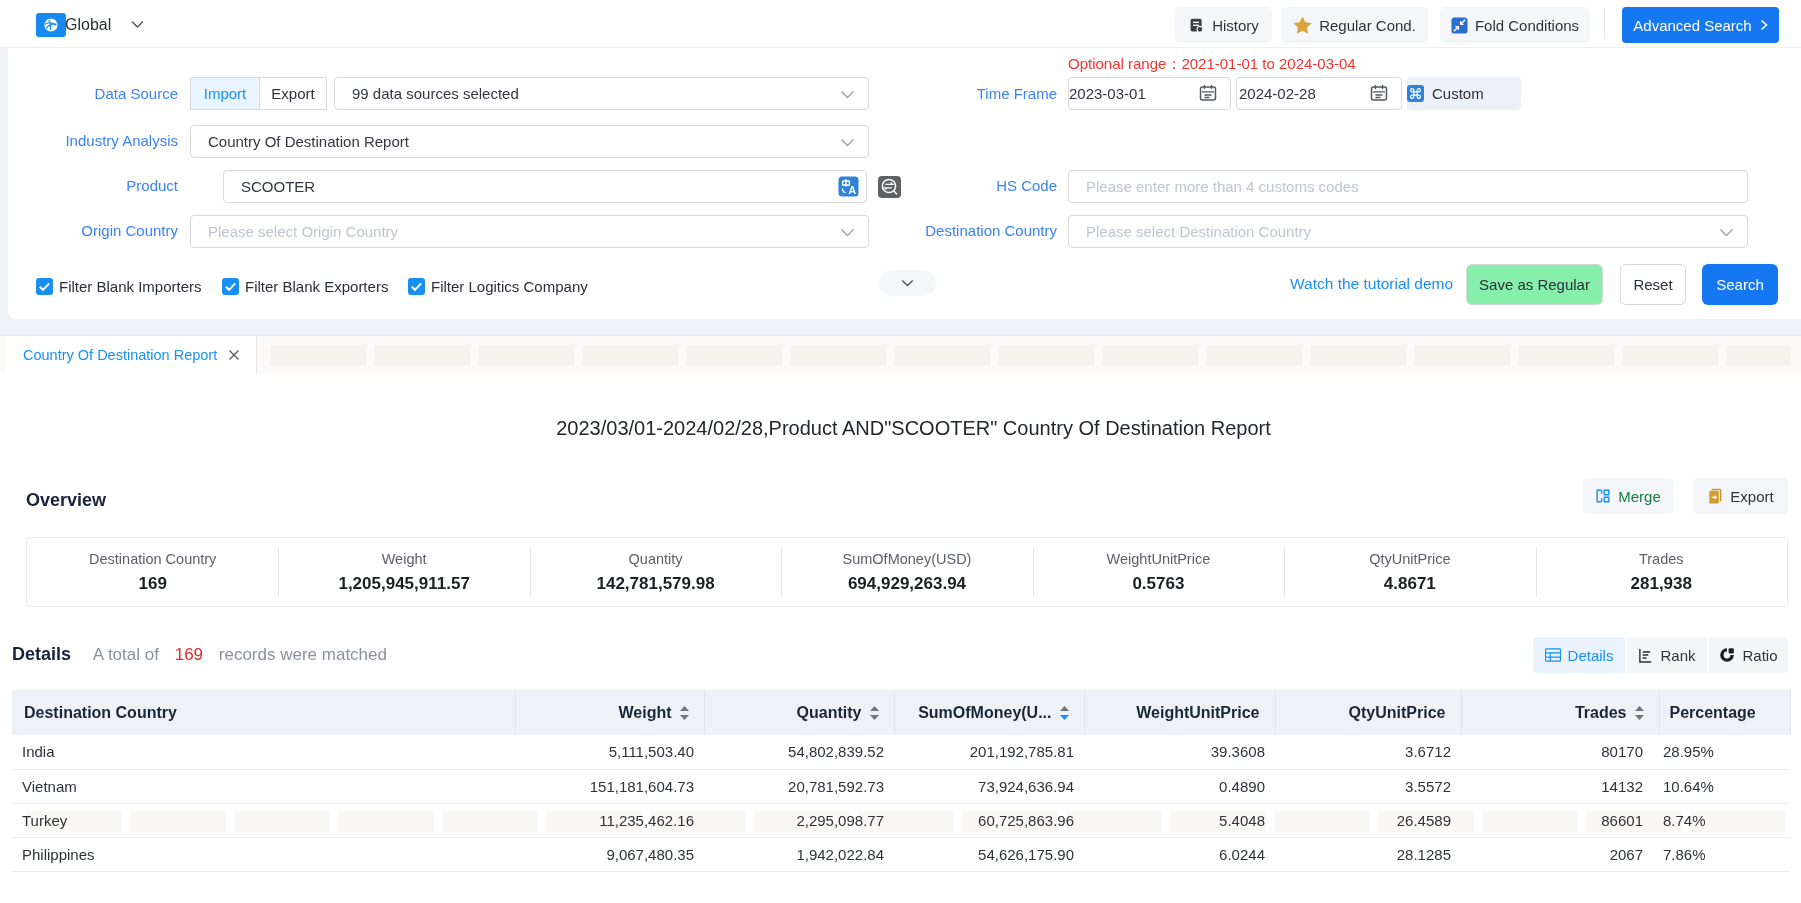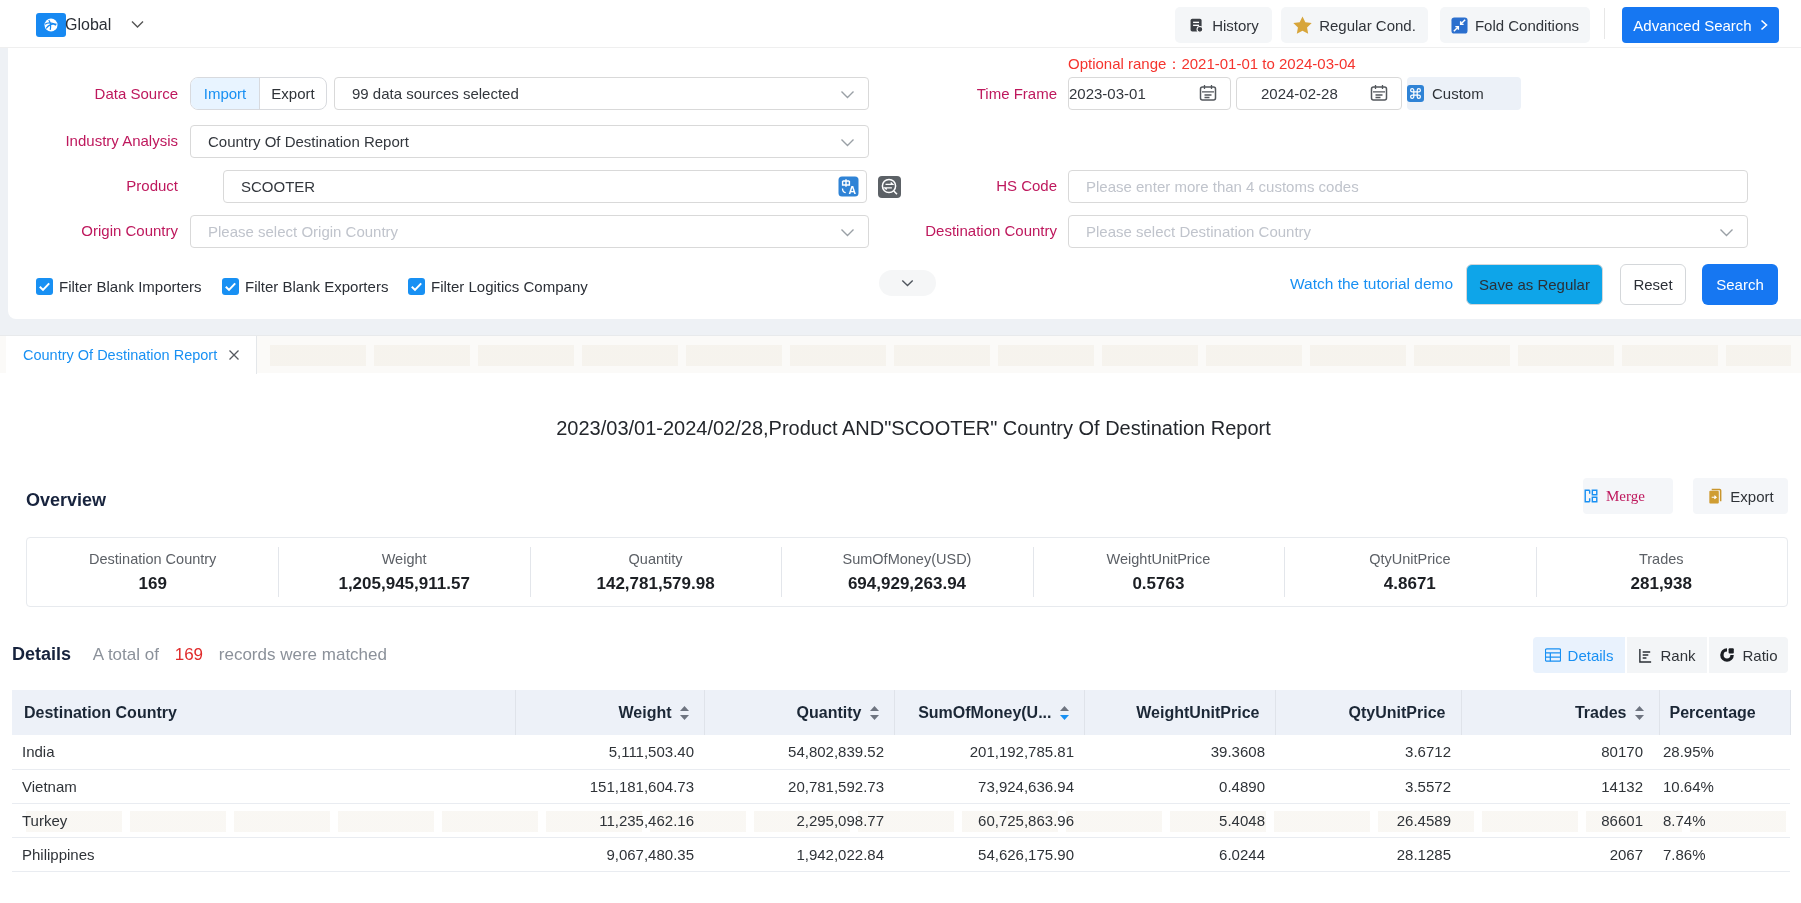--- a/index.html
+++ b/index.html
@@ -3,21 +3,21 @@
 <meta charset="utf-8">
 <style>
 * { margin:0; padding:0; box-sizing:border-box; }
 html,body { width:1801px; height:903px; overflow:hidden; }
 body { font-family:"Liberation Sans", sans-serif; background:#fff; color:#333; position:relative; }
 .abs { position:absolute; }
 .flexc { display:flex; align-items:center; }
 .btn-gray { background:#f4f6f8; border-radius:5px; display:flex; align-items:center; justify-content:center; font-size:15px; color:#30343a; }
 .inp { position:absolute; height:33px; border:1px solid #d9d9d9; border-radius:4px; background:#fff; display:flex; align-items:center; padding-left:17px; font-size:15px; color:#33373d; }
 .ph { color:#c0c4cc; }
-.lb { position:absolute; font-size:15px; color:#be185d; text-align:right; line-height:20px; }
+.lb { position:absolute; font-size:15px; color:#3b82f6; text-align:right; line-height:20px; }
 .caret { position:absolute; }
 .ovc { flex:1; text-align:center; padding-top:13px; position:relative; }
 .ovc.bl::before { content:""; position:absolute; left:0; top:9px; bottom:9px; width:1px; background:#e3e6eb; }
 .ovl { font-size:14.5px; color:#5c6066; }
 .ovv { font-size:17px; color:#1c1f24; font-weight:600; margin-top:7px; }
 .tbtn { height:36px; display:flex; align-items:center; justify-content:center; gap:7px; font-size:15px; color:#2f3338; background:#f3f5f7; }
 table#dt { position:absolute; left:12px; top:690px; width:1778px; border-collapse:collapse; table-layout:fixed; font-size:15px; }
 #dt th { background:#edf1f8; height:45px; font-weight:bold; font-size:16px; color:#1b2736; border-right:1px solid #dfe3ea; }
 #dt th:last-child { border-right:1px solid #dfe3ea; }
 #dt td { height:34px; border-bottom:1px solid #e9ecf1; color:#2f3338; }
@@ -74,21 +74,21 @@
       </svg>
   </div>
 </div>
 
 <div class="abs" id="formwrap" style="left:0;top:48px;width:1801px;height:287px;background:#eef1f5;">
   <div class="abs" style="left:8px;top:0;width:1793px;height:271px;background:#fff;border-radius:0 0 0 8px;"></div>
 </div>
 
 <div id="form">
   <div class="lb" style="left:0;top:84px;width:178px;">Data Source</div>
-  <div class="abs flexc" style="left:190px;top:77px;width:137px;height:33px;border:1px solid #d8dade;border-radius:8px;overflow:hidden;">
+  <div class="abs flexc" style="left:190px;top:77px;width:137px;height:33px;border:1px solid #d8dade;border-radius:0;overflow:hidden;">
     <div style="width:69px;height:100%;background:#e8f4ff;color:#1890f3;font-size:15px;display:flex;align-items:center;justify-content:center;border-right:1px solid #d8dade;">Import</div>
     <div style="flex:1;height:100%;font-size:15px;display:flex;align-items:center;justify-content:center;color:#2f3338;">Export</div>
   </div>
   <div class="inp" style="left:334px;top:77px;width:535px;">99 data sources selected</div>
   <svg class="caret" style="left:840px;top:90px;" width="15" height="9" viewBox="0 0 15 9" fill="none" stroke="#9aa0a6" stroke-width="1.4">
       <path d="M1.5 1.5 L7.5 7.5 L13.5 1.5"></path>
     </svg>
 
   <div class="lb" style="left:0;top:131px;width:178px;">Industry Analysis</div>
   <div class="inp" style="left:190px;top:125px;width:679px;">Country Of Destination Report</div>
@@ -146,21 +146,21 @@
       </svg>
   </div>
 
   <div class="abs" style="left:1068px;top:55px;font-size:15px;color:#f5342e;">Optional range：2021-01-01 to 2024-03-04</div>
   <div class="lb" style="left:900px;top:84px;width:157px;">Time Frame</div>
   <div class="inp" style="left:1068px;top:77px;width:163px;padding-left:0;">2023-03-01</div>
   <svg class="abs" style="left:1198px;top:83px;" width="20" height="20" viewBox="0 0 20 20" fill="none" stroke="#53575c" stroke-width="1.5">
       <rect x="2.5" y="4" width="15" height="13" rx="2"></rect>
       <path d="M6.5 2v4 M13.5 2v4 M4 8.8h12 M6.5 12h7 M6.5 14.5h5" stroke-width="1.3"></path>
     </svg>
-  <div class="inp" style="left:1236px;top:77px;width:166px;padding-left:24px;">2024-02-28</div>
+  <div class="inp" style="left:1236px;top:77px;width:166px;padding-left:2px;">2024-02-28</div>
   <svg class="abs" style="left:1369px;top:83px;" width="20" height="20" viewBox="0 0 20 20" fill="none" stroke="#53575c" stroke-width="1.5">
       <rect x="2.5" y="4" width="15" height="13" rx="2"></rect>
       <path d="M6.5 2v4 M13.5 2v4 M4 8.8h12 M6.5 12h7 M6.5 14.5h5" stroke-width="1.3"></path>
     </svg>
   <div class="abs flexc" style="left:1407px;top:77px;width:114px;height:33px;background:#ecf1f8;border-radius:4px;gap:8px;font-size:15px;color:#2f3338;">
     <svg width="17" height="17" viewBox="0 0 17 17">
         <rect width="17" height="17" rx="3" fill="#2f83d6"></rect>
         <path d="M6.8 6.8h3.4v3.4H6.8z M6.8 6.8H5.2a1.6 1.6 0 1 1 1.6-1.6z M10.2 6.8h1.6a1.6 1.6 0 1 0-1.6-1.6z M6.8 10.2H5.2a1.6 1.6 0 1 0 1.6 1.6z M10.2 10.2h1.6a1.6 1.6 0 1 1-1.6 1.6z" stroke="#fff" stroke-width="1.2" fill="none"></path>
       </svg>
     Custom
@@ -173,40 +173,40 @@
 
   <div class="lb" style="left:880px;top:221px;width:177px;">Destination Country</div>
   <div class="inp" style="left:1068px;top:215px;width:680px;">
       <span class="ph">Please select Destination Country</span>
     </div>
   <svg class="caret" style="left:1719px;top:228px;" width="15" height="9" viewBox="0 0 15 9" fill="none" stroke="#9aa0a6" stroke-width="1.4">
       <path d="M1.5 1.5 L7.5 7.5 L13.5 1.5"></path>
     </svg>
 
   <div class="abs" style="left:1290px;top:275px;font-size:15.5px;color:#1890f3;">Watch the tutorial demo</div>
-  <div class="abs" style="left:1466px;top:264px;width:137px;height:41px;border:1px solid #d4d7da;border-radius:6px;display:flex;align-items:center;justify-content:center;font-size:15px;color:#2b2f36;background:#0ea5e9;">Save as Regular</div>
+  <div class="abs" style="left:1466px;top:264px;width:137px;height:41px;border:1px solid #d4d7da;border-radius:6px;display:flex;align-items:center;justify-content:center;font-size:15px;color:#2b2f36;background:#86efac;">Save as Regular</div>
   <div class="abs" style="left:1620px;top:264px;width:66px;height:41px;border:1px solid #d4d7da;border-radius:6px;display:flex;align-items:center;justify-content:center;font-size:15px;color:#2b2f36;background:#fff;">Reset</div>
   <div class="abs" style="left:1702px;top:264px;width:76px;height:41px;background:#1677f2;border-radius:6px;display:flex;align-items:center;justify-content:center;font-size:15px;color:#fff;">Search</div>
 </div>
 
 <div class="abs" style="left:0;top:335px;width:1801px;height:38px;background:#fbfaf8;border-top:1px solid #e8eaec;">
   <div class="abs" style="left:270px;top:9px;right:10px;height:21px;background:repeating-linear-gradient(90deg, rgba(240,235,225,0.45) 0 96px, rgba(255,255,255,0) 96px 104px);"></div>
   <div class="abs" style="left:6px;top:0;width:251px;height:38px;background:#fff;border-right:1px solid #e4e7ea;display:flex;align-items:center;">
     <span style="margin-left:17px;font-size:14.5px;color:#1890f3;white-space:nowrap;">Country Of Destination Report</span>
     <svg style="margin-left:11px;" width="12" height="12" viewBox="0 0 12 12" stroke="#55595f" stroke-width="1.3">
         <path d="M1.5 1.5 L10.5 10.5 M10.5 1.5 L1.5 10.5"></path>
       </svg>
   </div>
 </div>
 
 <div id="content">
   <div class="abs" style="left:13px;top:417px;width:1801px;text-align:center;font-size:20px;color:#24272c;">2023/03/01-2024/02/28,Product AND"SCOOTER" Country Of Destination Report</div>
 
   <div class="abs" style="left:26px;top:490px;font-size:18px;font-weight:bold;color:#17233d;">Overview</div>
-  <div class="abs flexc" style="left:1583px;top:478px;width:90px;height:36px;background:#f4f6f9;border-radius:4px;justify-content:flex-start;gap:7px;font-size:15px;color:#be185d;font-family:Liberation Serif, serif;">
+  <div class="abs flexc" style="left:1583px;top:478px;width:90px;height:36px;background:#f4f6f9;border-radius:4px;justify-content:center;gap:7px;font-size:15px;color:#15803d;">
     <svg width="16" height="16" viewBox="0 0 18 18" fill="none" stroke="#1890f3" stroke-width="1.6">
         <path d="M7.5 2.5H2.5v13h5 M7.5 2.5v4M7.5 11.5v4 M10.5 2.5h5v5h-5z M10.5 10.5h5v5h-5z"></path>
       </svg>
     Merge
   </div>
   <div class="abs flexc" style="left:1693px;top:478px;width:95px;height:36px;background:#f4f6f9;border-radius:4px;justify-content:center;gap:7px;font-size:15px;color:#2f3338;">
     <svg width="16" height="17" viewBox="0 0 17 18">
         <path d="M3 4v12h9V4z" fill="#e7c88f"></path>
         <path d="M5 1.5h8.5a1 1 0 0 1 1 1V14" fill="none" stroke="#c9962e" stroke-width="1.6"></path>
         <rect x="2.5" y="3" width="10" height="13.5" rx="1" fill="#cf9d33"></rect>

